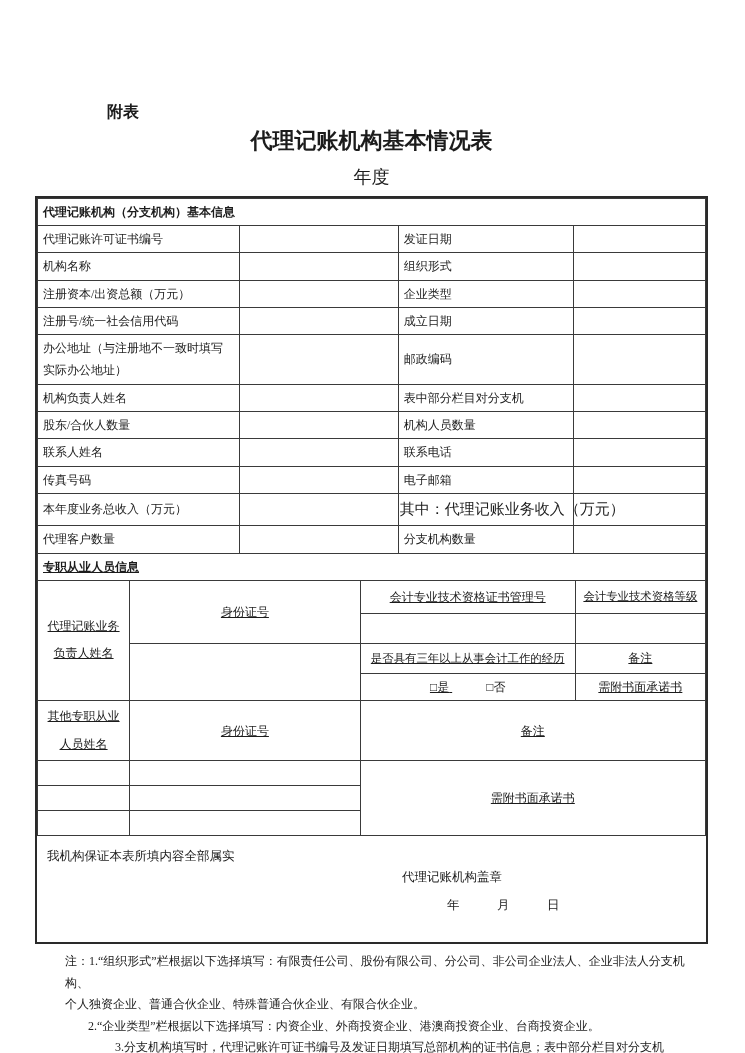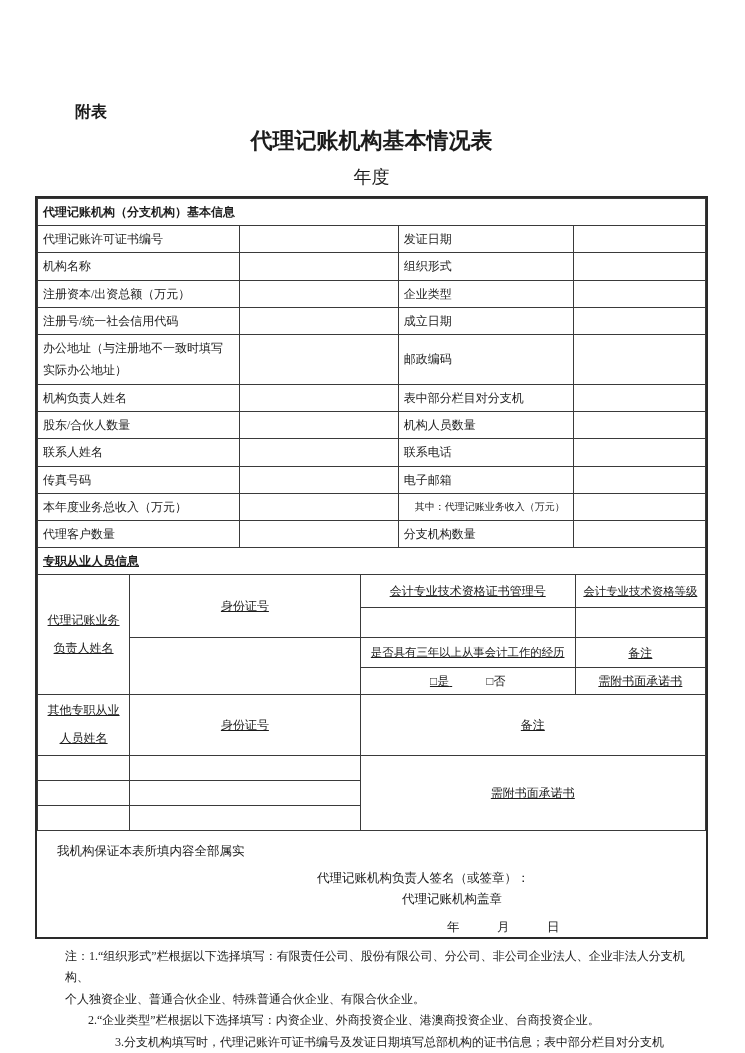--- a/index.html
+++ b/index.html
@@ -1,56 +1,56 @@
 <!DOCTYPE html>
 <html><head>
 <meta charset="utf-8">
 <style>
   * { box-sizing: border-box; margin: 0; padding: 0; }
   body { background: #ffffff; font-family: "Liberation Serif", "DejaVu Serif", serif; color: #1c1c1c; }
   .page { position: relative; width: 745px; height: 1053px; background: #fff; padding: 0 37px 0 35px; overflow: hidden; }
 
   .appendix {
-    padding-top: 102px; margin-left: 40px;
+    padding-top: 102px; margin-left: 72px;
     font-family: "Liberation Sans", "DejaVu Sans", sans-serif;
     font-weight: bold; font-size: 16px;
   }
   .title {
     text-align: center; margin-top: 3px;
     font-family: "Liberation Sans", "DejaVu Sans", sans-serif;
     font-weight: bold; font-size: 22px;
   }
   .year { text-align: center; margin-top: 9px; font-size: 18px; }
 
   .form-box { margin-top: 7px; border: 2px solid #2a2a2a; }
   table { border-collapse: collapse; width: 100%; table-layout: fixed; font-size: 12px; }
   td { border: 1px solid #3a3a3a; padding: 2px 5px; vertical-align: middle; line-height: 1.85; }
   tr.sec td { font-weight: bold; text-align: left; border-radius: 9px; }
 
   .t2 { margin-top: -1px; }
   .t1 td.lbl { text-align: left; }
-  .t1 td.tight { white-space: nowrap; font-size: 10px; padding-left: 16px; padding-right: 2px; }
+  .t1 td.tight { white-space: nowrap; font-size: 15px; padding-left: 1px; padding-right: 2px; }
   .t2 td { text-align: center; text-decoration: underline; }
   .wrapname { line-height: 2.3; padding: 2px 7px; }
   .nowrap { white-space: nowrap; font-size: 11.4px; padding-left: 2px; padding-right: 2px; }
   .cbgap { display: inline-block; margin-left: 34px; }
 
   
   .t1 tr.hsec { height: 24px; }
   .t1 tr.h27 { height: 27px; }
   .t1 tr.h50 { height: 50px; }
   .t1 tr.h25 { height: 25px; }
   .t2 tr.hsec { height: 23px; }
   .t2 tr.h33 { height: 33px; }
   .t2 tr.h30 { height: 30px; }
   .t2 tr.h25 { height: 25px; }
   .t2 tr.h59 { height: 59px; }
 
   .t3 { height: 106px; font-size: 12.5px; padding-top: 12px; }
-  .t3 .pledge { padding-left: 20px; }
+  .t3 .pledge { padding-left: 10px; }
   .t3 .sig { margin-top: 10px; }
   .t3 .l1 { padding-left: 280px; }
   .t3 .l2 { padding-left: 365px; margin-top: 4px; }
   .t3 .l3 { padding-left: 410px; margin-top: 11px; }
 
   .notes { margin: 7px 0 0 30px; font-size: 12px; line-height: 21.5px; }
   .notes .n3 { margin-left: 23px; }
   .notes .n4 { margin-left: 50px; }
   .notes .n5 { margin-left: 40px; }
 </style>
@@ -197,21 +197,20 @@
       </tr>
       <tr class="h25">
         <td></td>
         <td></td>
       </tr>
     </tbody>
       </table>
 
     <div class="t3">
       <div class="pledge">我机构保证本表所填内容全部属实</div>
-      <div class="sig l1">代理记账机构负责人签名（或签章）：</div>
       <div class="sig l2">代理记账机构盖章</div>
       <div class="sig l3">年　　　月　　　日</div>
     </div>
   </div>
 
   <div class="notes">
     <div class="n1">注：1.“组织形式”栏根据以下选择填写：有限责任公司、股份有限公司、分公司、非公司企业法人、企业非法人分支机构、</div>
     <div class="n2">个人独资企业、普通合伙企业、特殊普通合伙企业、有限合伙企业。</div>
     <div class="n3">2.“企业类型”栏根据以下选择填写：内资企业、外商投资企业、港澳商投资企业、台商投资企业。</div>
     <div class="n4">3.分支机构填写时，代理记账许可证书编号及发证日期填写总部机构的证书信息；表中部分栏目对分支机</div>

